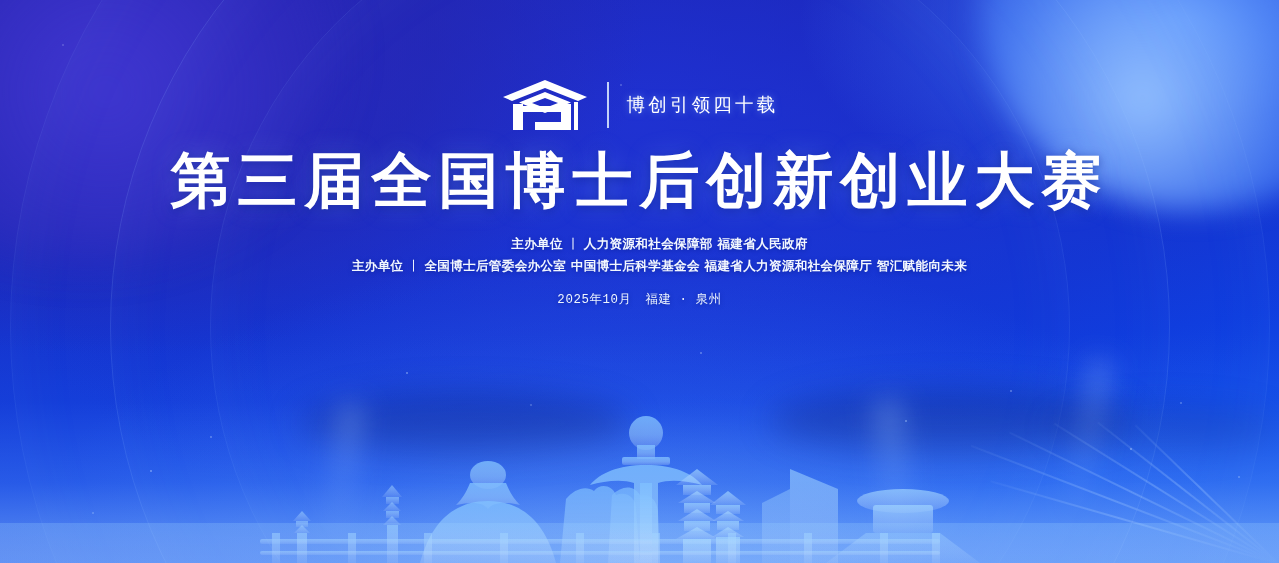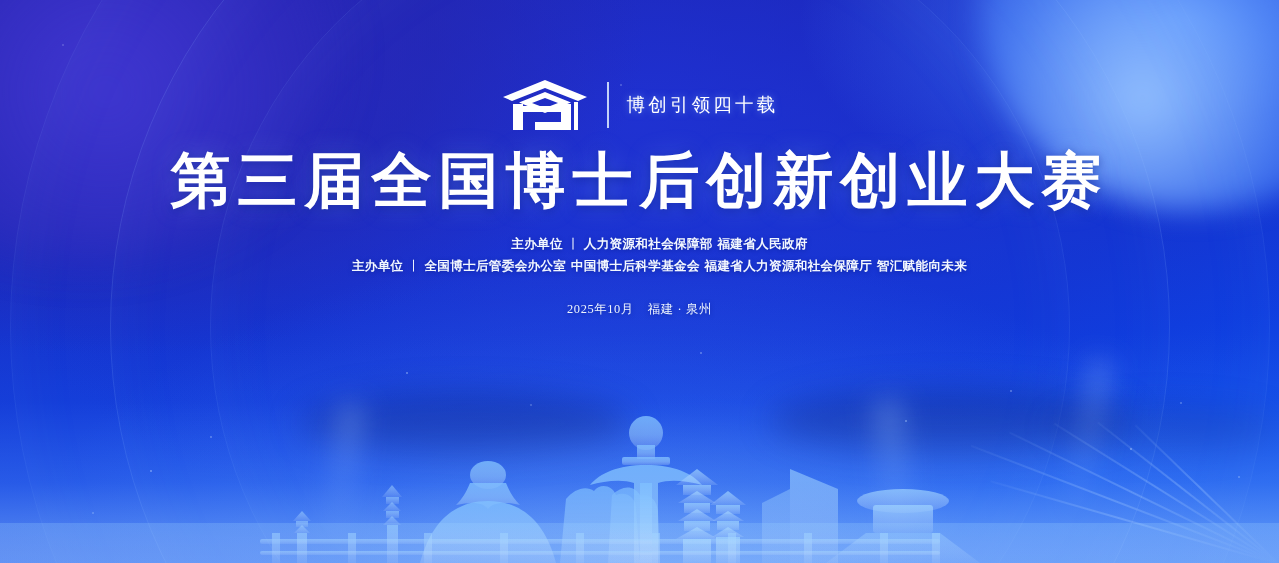--- a/index.html
+++ b/index.html
@@ -87,22 +87,22 @@
 
   .org-block{margin-top:22px;padding-left:40px;}
   .org-line{
     color:#f2f7ff;font-size:12.6px;line-height:22px;letter-spacing:.3px;
     font-family:"DejaVu Sans","Liberation Sans",sans-serif;font-weight:bold;
     text-shadow:0 1px 4px rgba(8,26,130,.55);
   }
   .org-line .sep{padding:0 4px;font-weight:normal;}
   .org-line .items{font-weight:bold;}
   .date-line{
-    margin-top:24px;color:#eef5ff;font-size:12.4px;letter-spacing:.6px;
-    font-family:Liberation Serif, serif;
+    margin-top:14px;color:#eef5ff;font-size:12.4px;letter-spacing:.6px;
+    font-family:Liberation Mono, monospace;
     text-shadow:0 1px 4px rgba(8,26,130,.5);
   }
   .gap{display:inline-block;width:14px;}
 </style>
 </head>
 <body>
 
 <div id="stage">
 
   <div class="glow-tl"></div>

